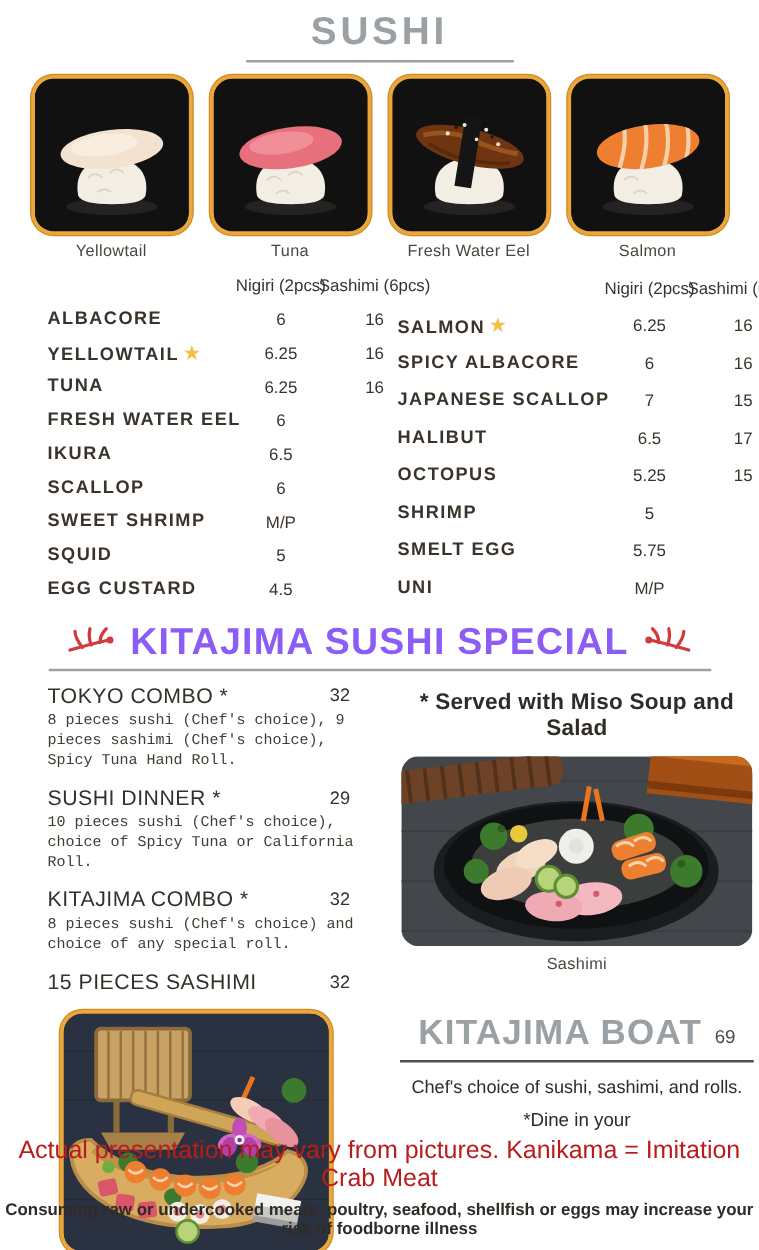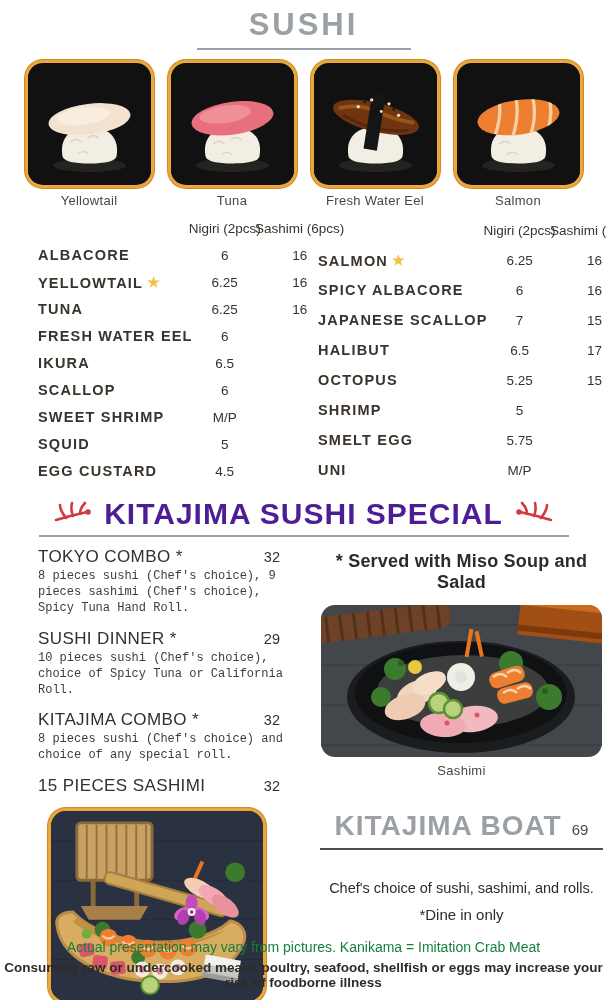--- a/index.html
+++ b/index.html
@@ -25,21 +25,21 @@
   .price-table.left { width:267px; }
   .price-table.right { width:270px; }
   .ph { font-size:13.5px; color:#3a332c; white-space:nowrap; justify-self:center; height:24px; line-height:22px; }
   .ph-spacer { height:24px; }
   .pname { font-size:14.5px; font-weight:600; letter-spacing:1.2px; color:#3a332c; white-space:nowrap; height:27px; line-height:27px; }
   .pval { font-size:13.5px; color:#3a332c; text-align:center; height:27px; line-height:27px; }
   .star { color:#f0c143; font-size:14px; margin-left:4px; vertical-align:1px; }
 
   
   .special-header { display:flex; align-items:center; justify-content:center; gap:12px; margin-top:12px; }
-  .special-title { font-size:30px; font-weight:800; letter-spacing:1px; color:#4c1d95; white-space:nowrap; }
+  .special-title { font-size:30px; font-weight:800; letter-spacing:1px; color:#8b5cf6; white-space:nowrap; }
   .sprig { width:38px; height:26px; }
   .sprig.flip { transform:scaleX(-1); }
   .special-underline { width:530px; height:2px; background:#9aa0a4; margin:4px auto 0 auto; }
 
   .lower { display:flex; gap:14px; padding:10px 25px 0 38px; }
   .lower-left { width:268px; flex:none; }
   .lower-right { flex:1; }
 
   .combo { margin-bottom:7px; }
   .combo-head { display:flex; justify-content:space-between; width:242px; }
@@ -57,26 +57,26 @@
   .sashimi-fig { margin-top:12px; text-align:center; }
   .sashimi-card { width:281px; height:152px; border-radius:14px; overflow:hidden; margin:0 auto; }
   .sashimi-card svg { display:block; width:100%; height:100%; }
   .fig-caption { font-size:13px; color:#4b453e; margin-top:6px; letter-spacing:.3px; }
 
   .boat-block { margin-top:32px; text-align:center; }
   .boat-title-row { display:flex; align-items:center; justify-content:center; gap:10px; }
   .boat-title { font-size:28px; font-weight:800; letter-spacing:1px; color:#9aa0a4; white-space:nowrap; }
   .boat-price { font-size:15px; color:#4b4b4b; padding-top:6px; }
   .boat-underline { width:283px; height:2px; background:#4f4f4f; margin:6px auto 0 auto; }
-  .boat-desc { font-size:14.5px; color:#2f2b26; margin-top:30px; }
+  .boat-desc { font-size:14.5px; color:#2f2b26; margin-top:12px; }
   .boat-note { font-size:15px; color:#2f2b26; margin-top:10px; }
 
   
   .menu-footer { position:absolute; left:0; right:0; bottom:10px; text-align:center; }
-  .footer-line1 { font-size:14px; color:#15803d; }
+  .footer-line1 { font-size:20px; color:#b91c1c; }
   .footer-line2 { font-size:13.5px; font-weight:700; color:#2f2b26; margin-top:5px; }
 </style>
 </head>
 <body>
 
 <div class="page">
 
   <div class="menu-header">
     <div class="page-title">SUSHI</div>
     <div class="title-underline"></div>
@@ -453,21 +453,21 @@
         <figcaption class="fig-caption">Sashimi</figcaption>
       </figure>
 
       <div class="boat-block">
         <div class="boat-title-row">
           <span class="boat-title">KITAJIMA BOAT</span>
           <span class="boat-price">69</span>
         </div>
         <div class="boat-underline"></div>
         <div class="boat-desc">Chef's choice of sushi, sashimi, and rolls.</div>
-        <div class="boat-note">*Dine in only</div>
+        <div class="boat-note">*Dine in your</div>
       </div>
     </div>
   </div>
 
   <div class="menu-footer">
     <div class="footer-line1">Actual presentation may vary from pictures. Kanikama = Imitation Crab Meat</div>
     <div class="footer-line2">Consuming raw or undercooked meats, poultry, seafood, shellfish or eggs may increase your risk of foodborne illness</div>
   </div>
 
 </div>

